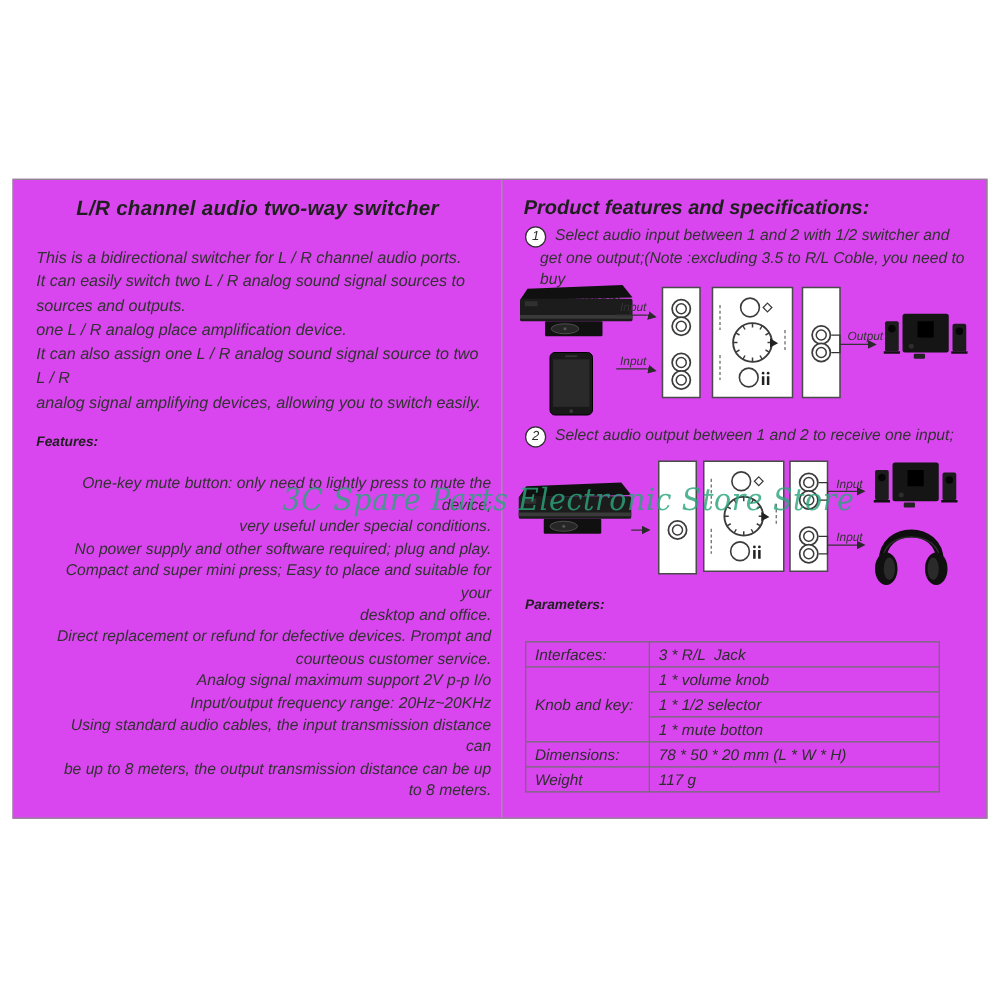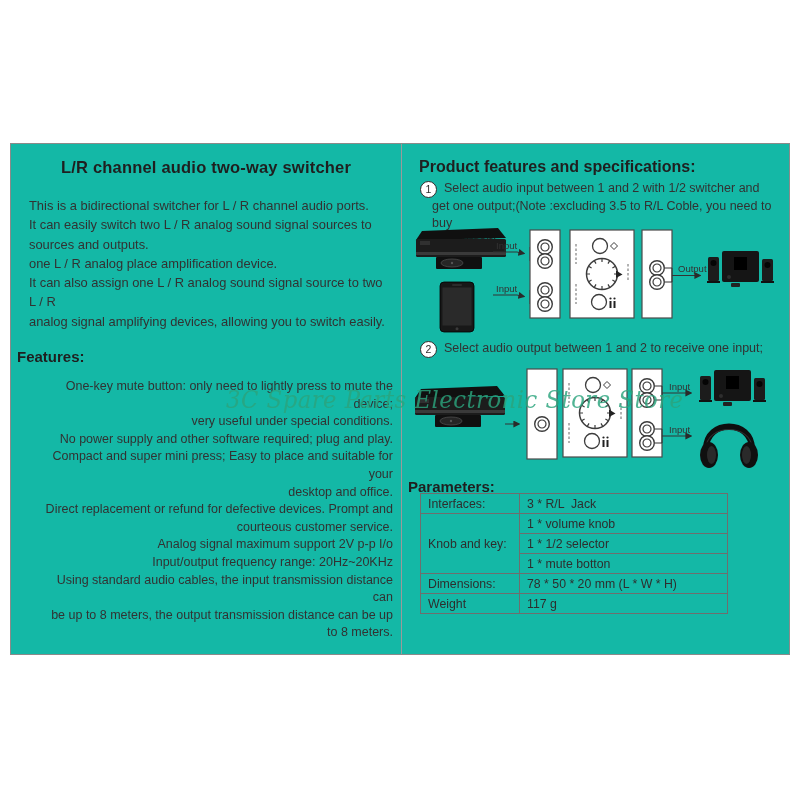--- a/index.html
+++ b/index.html
@@ -1,41 +1,41 @@
 <!DOCTYPE html>
 <html><head>
 <meta charset="utf-8">
 <style>
   html,body{margin:0;padding:0;background:#fff;}
   .page{position:relative;width:800px;height:800px;background:#fff;overflow:hidden;
         font-family:"Liberation Sans",sans-serif;color:#323232;}
   .sheet{position:absolute;left:10px;top:143px;width:778px;height:510px;
-         border:1px solid #8a8a8a;background:#14b8a6;}
+         border:1px solid #8a8a8a;background:#d946ef;font-style:italic;}
   .col-left{position:absolute;left:0;top:0;width:390px;height:100%;border-right:1px solid #9a9a9a;}
   .col-right{position:absolute;left:391px;top:0;width:386px;height:100%;}
   .title{position:absolute;top:14px;left:0;width:100%;text-align:center;
          font-size:16.5px;font-weight:bold;color:#1f1f1f;letter-spacing:.2px;white-space:pre-wrap;}
   .intro{position:absolute;left:18px;right:10px;top:52px;font-size:12.9px;line-height:19.3px;}
   .intro div,.features div{white-space:pre-wrap;}
-  .feat-h,.params-h{position:absolute;left:6px;font-size:15px;font-weight:bold;color:#1f1f1f;}
+  .feat-h,.params-h{position:absolute;left:18px;font-size:11px;font-weight:bold;color:#1f1f1f;}
   .feat-h{top:204px;}
   .features{position:absolute;left:34px;right:8px;top:234px;font-size:12.5px;line-height:17.6px;text-align:right;}
   .rc-h{position:absolute;left:17px;top:14px;font-size:16px;font-weight:bold;color:#1f1f1f;white-space:pre-wrap;}
   .step{position:absolute;left:0;right:4px;font-size:12.5px;line-height:17.5px;}
   .step .cnum{position:absolute;left:18px;top:1px;}
   .cnum{width:15px;height:15px;border:1.2px solid #2e2e2e;border-radius:50%;
         display:inline-flex;align-items:center;justify-content:center;
         font-size:10.5px;color:#2e2e2e;background:#fff;}
   .l-first{margin-left:42px;white-space:pre-wrap;}
   .l-rest{margin-left:30px;white-space:pre-wrap;}
   .diag{position:absolute;}
   .dlabel{font-family:"Liberation Sans",sans-serif;font-size:9.5px;fill:#333;}
   .dline{stroke:#333;stroke-width:1;fill:none;}
   .params-h{top:334px;}
-  .spec-table{position:absolute;left:18px;top:349px;width:308px;border-collapse:collapse;}
+  .spec-table{position:absolute;left:18px;top:369px;width:332px;border-collapse:collapse;}
   .spec-table td{border:1px solid #6e6e6e;font-size:12.3px;color:#2e2e2e;
                  padding:2.5px 7px;white-space:pre-wrap;vertical-align:middle;}
   .spec-table td.lbl{width:84px;}
   .watermark{position:absolute;left:226px;top:385px;z-index:6;
              font-family:"DejaVu Serif",serif;font-style:italic;
              font-size:24.5px;color:#2BA47D;opacity:.82;white-space:nowrap;
              transform:scaleX(.93);transform-origin:left center;letter-spacing:.5px;}
 </style>
 </head>
 <body>

